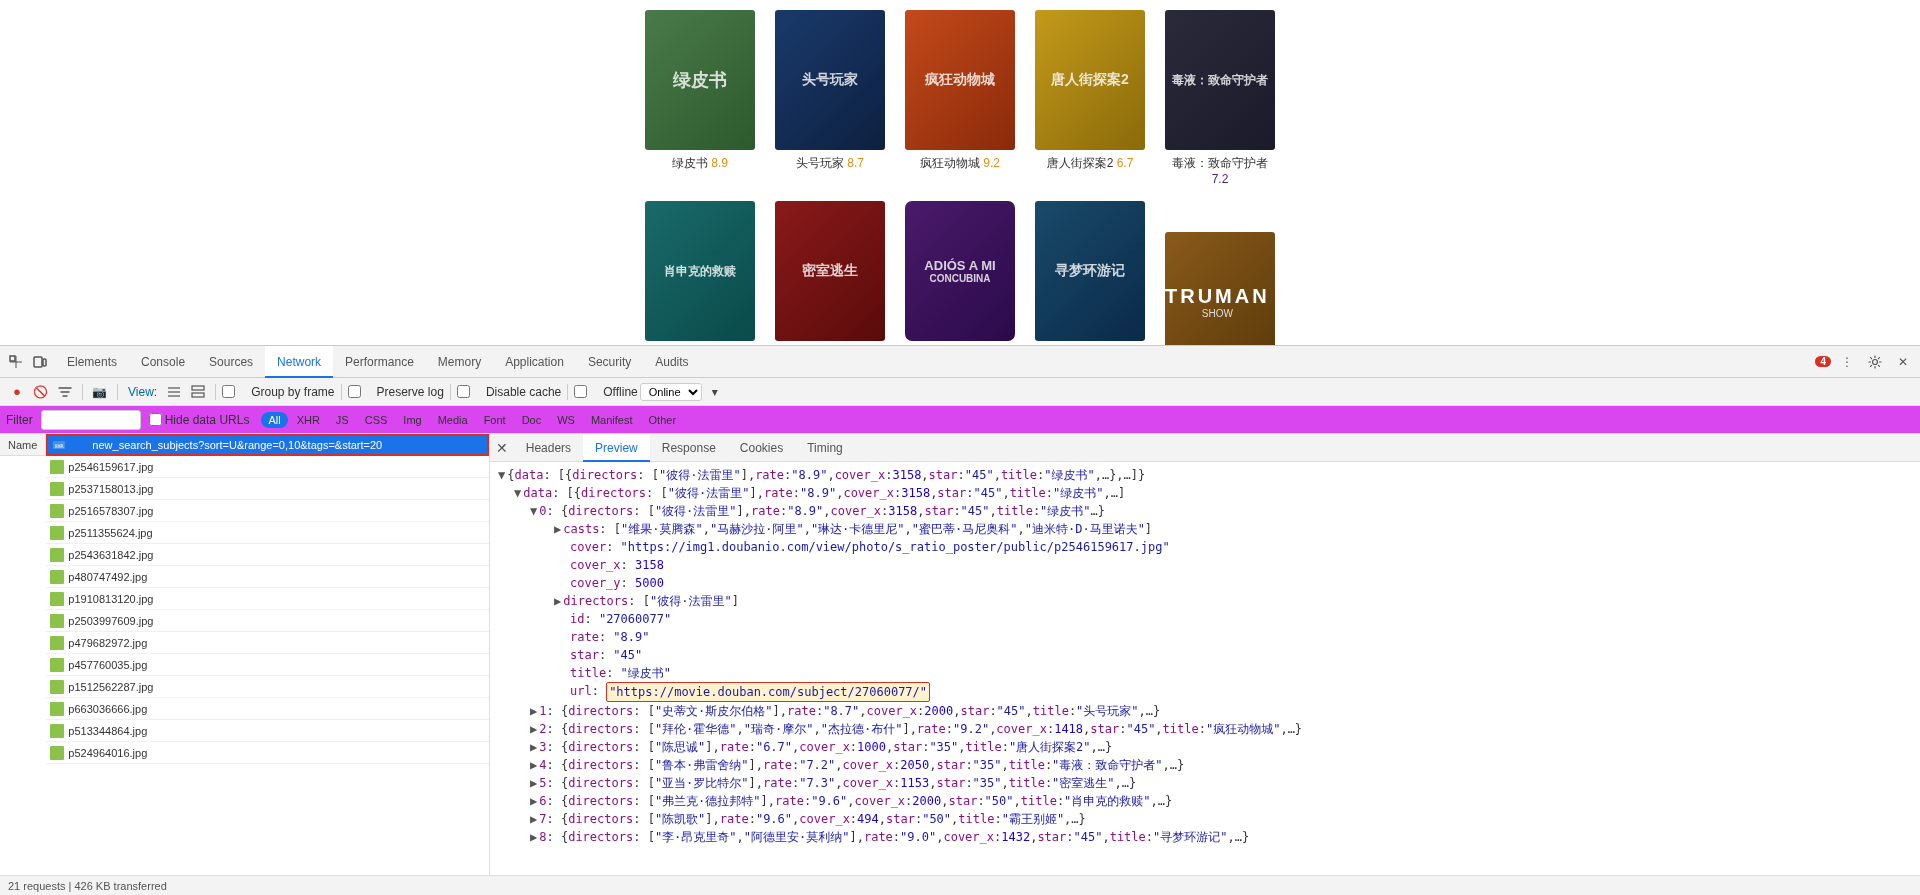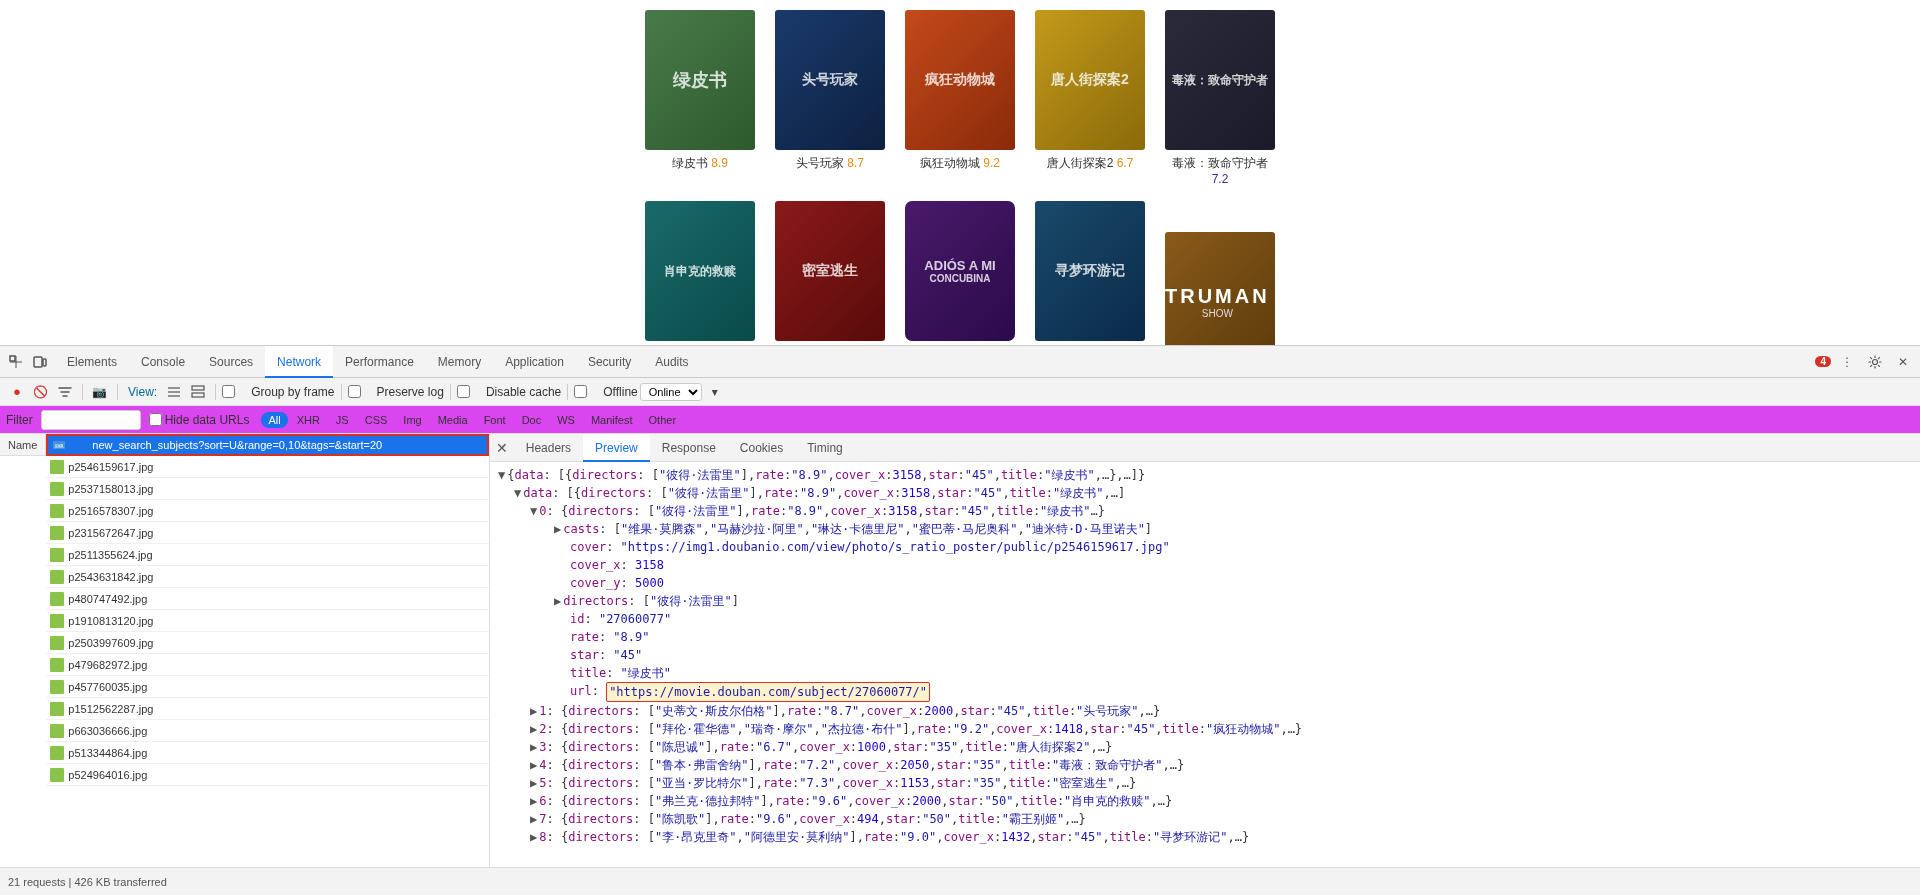--- a/index.html
+++ b/index.html
@@ -369,21 +369,21 @@
 
     .json-highlight {
       background: #fff3cd;
       border: 1px solid #d93025;
       border-radius: 2px;
       padding: 0 2px;
     }
 
     
     .devtools-status {
-      height: 28px;
+      height: 20px;
       background: #f3f3f3;
       border-top: 1px solid #ddd;
       display: flex;
       align-items: center;
       padding: 0 8px;
       font-size: 11px;
       color: #555;
       gap: 8px;
     }
   </style>
@@ -634,25 +634,20 @@
           <span class="req-name">p2537158013.jpg</span>
         </div>
         <div class="request-row">
           <span class="req-img-icon" style="background:#8bc34a;"></span>
           <span style="width:4px;display:inline-block;"></span>
           <span class="req-name">p2516578307.jpg</span>
         </div>
         <div class="request-row">
           <span class="req-img-icon" style="background:#8bc34a;"></span>
           <span style="width:4px;display:inline-block;"></span>
-          <span class="req-name">p2315672647.jpg</span>
-        </div>
-        <div class="request-row">
-          <span class="req-img-icon" style="background:#8bc34a;"></span>
-          <span style="width:4px;display:inline-block;"></span>
           <span class="req-name">p2511355624.jpg</span>
         </div>
         <div class="request-row">
           <span class="req-img-icon" style="background:#8bc34a;"></span>
           <span style="width:4px;display:inline-block;"></span>
           <span class="req-name">p2543631842.jpg</span>
         </div>
         <div class="request-row">
           <span class="req-img-icon" style="background:#8bc34a;"></span>
           <span style="width:4px;display:inline-block;"></span>

